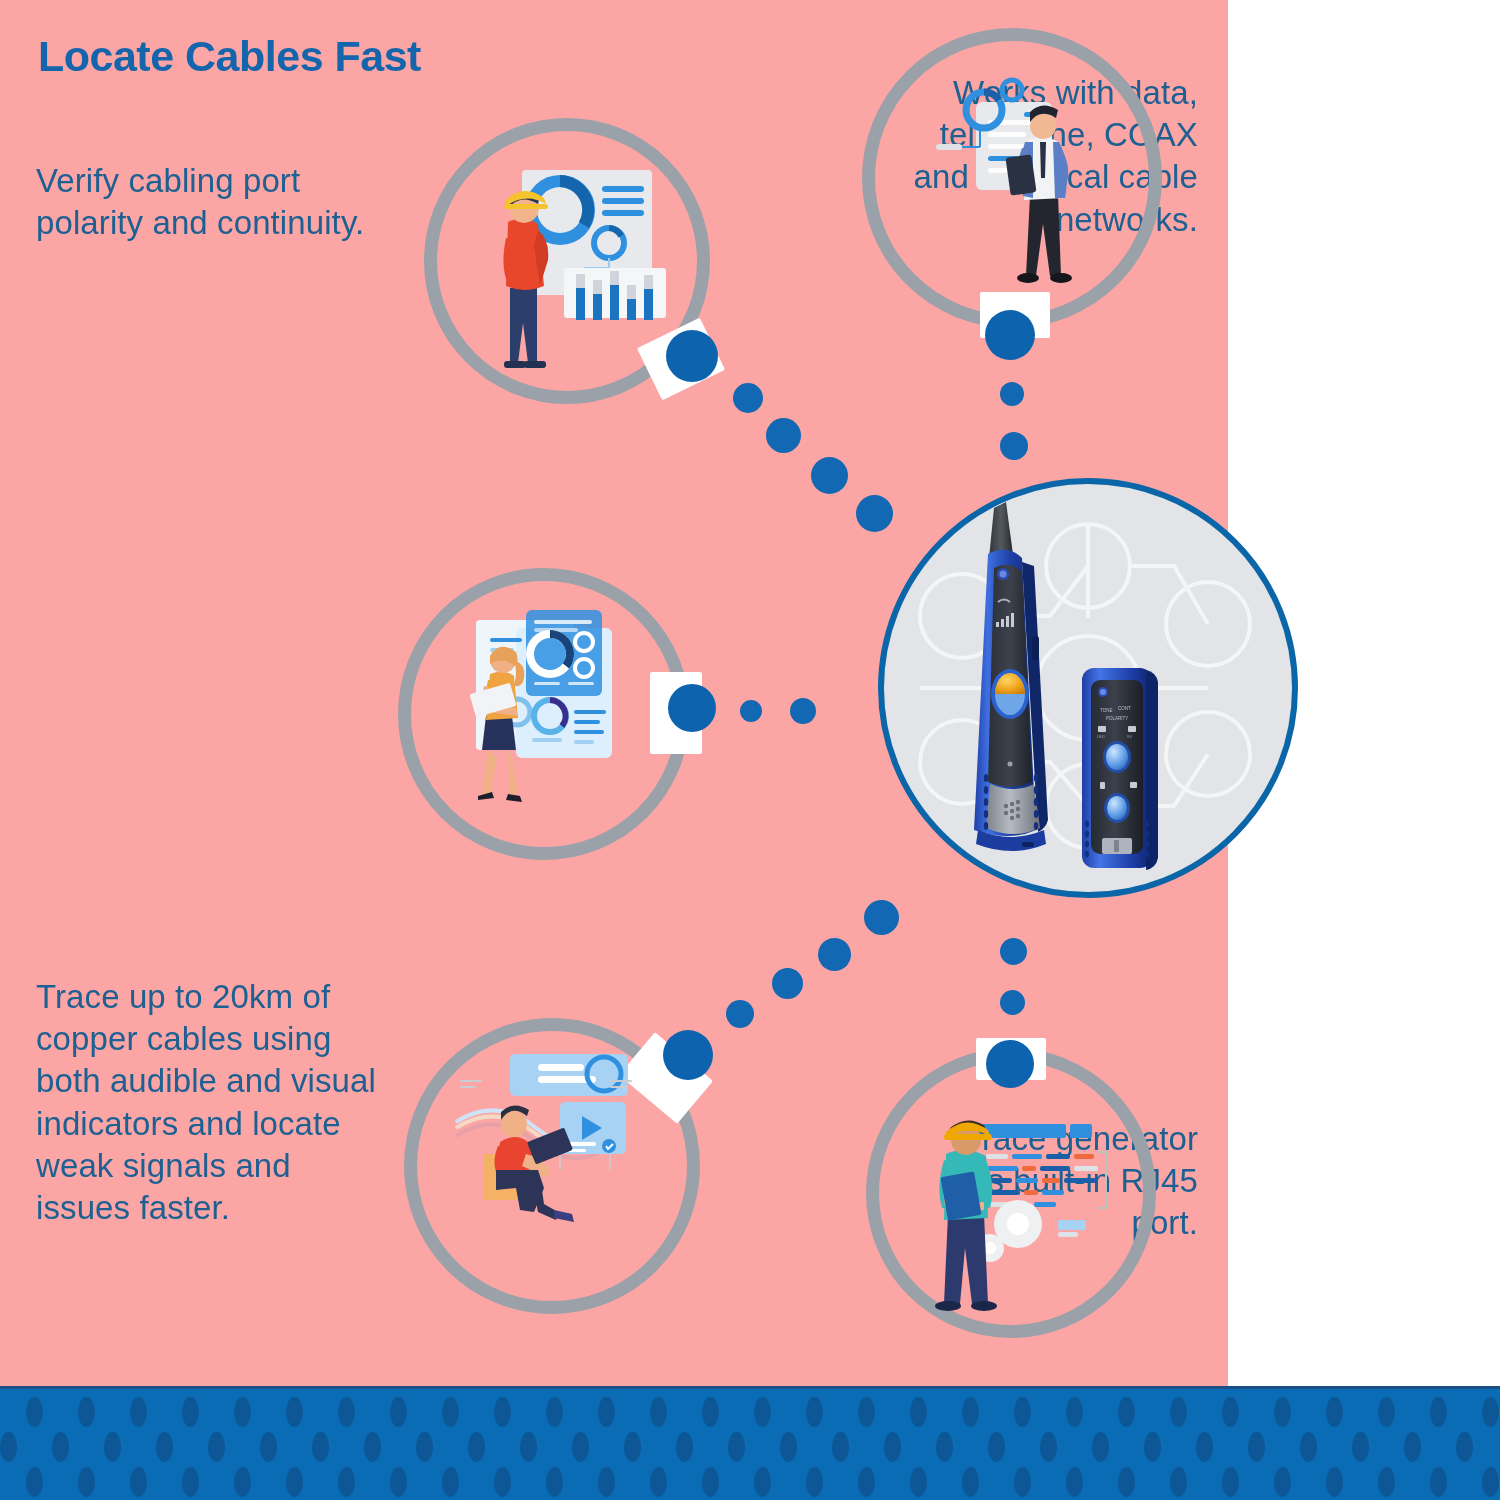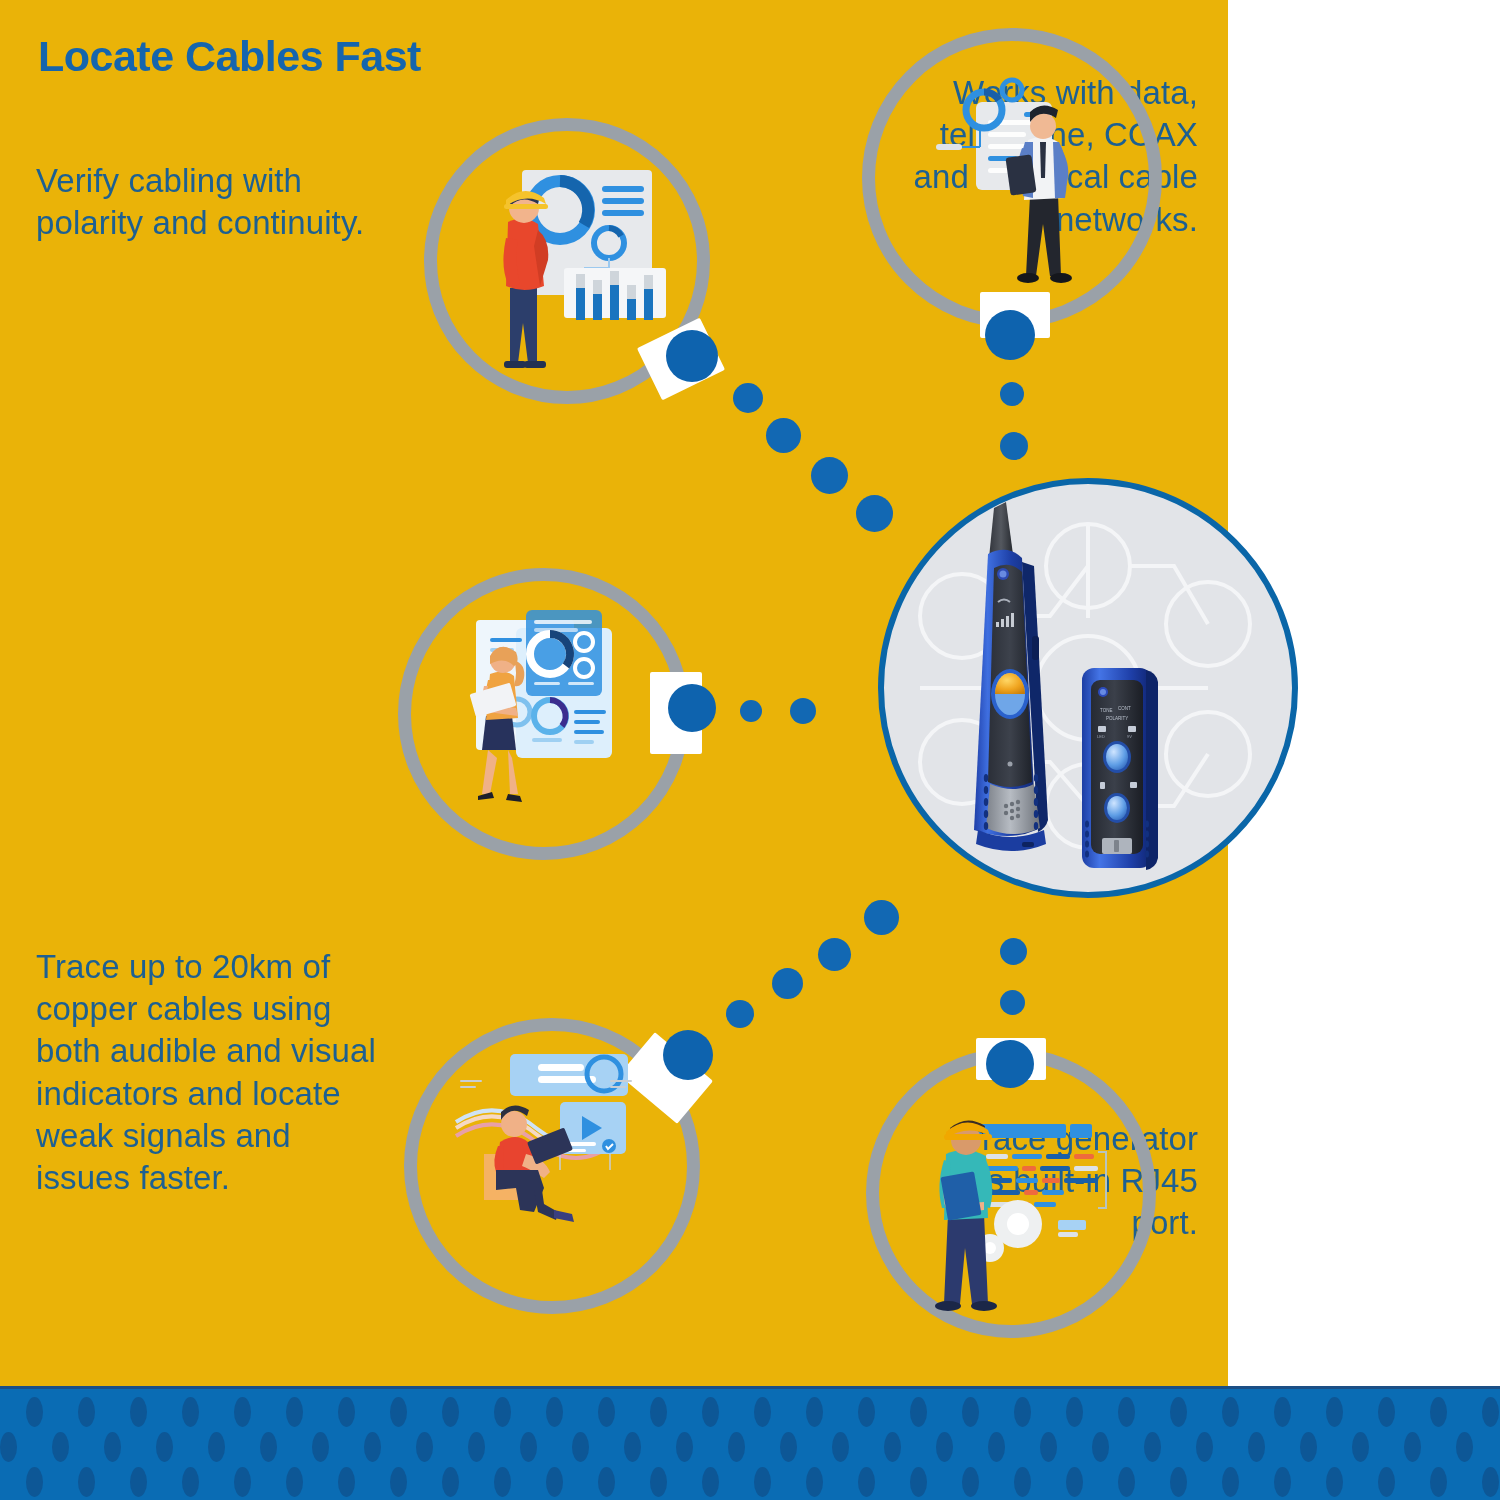--- a/index.html
+++ b/index.html
@@ -2,21 +2,21 @@
 <html><head>
 <meta charset="utf-8">
 <style>
   * { box-sizing: border-box; margin: 0; padding: 0; }
   html, body {
     width: 1500px; height: 1500px;
     background: #ffffff;
     font-family: "Liberation Sans", sans-serif;
     overflow: hidden;
   }
-  #stage { position: relative; width: 1228px; height: 1500px; background: #eab308; }
+  #stage { position: relative; width: 1228px; height: 1500px; background: #fca5a5; }
 
   
   .title {
     position: absolute; left: 38px; top: 32px;
     font-size: 43px; font-weight: bold; letter-spacing: -0.5px;
     color: #1565ad; white-space: nowrap;
   }
 
   
   .blurb {
@@ -26,21 +26,21 @@
     line-height: 1.28;
     font-weight: 400;
     letter-spacing: 0.1px;
   }
   .blurb.left  { text-align: left; }
   .blurb.right { text-align: right; }
 
   #blurb-verify   { left: 36px;  top: 160px; width: 330px; }
   #blurb-works    { right: 30px; top: 72px;  width: 310px; }
   #blurb-battery  { left: 36px;  top: 556px; width: 345px; }
-  #blurb-trace    { left: 36px;  top: 946px; width: 345px; }
+  #blurb-trace    { left: 36px;  top: 976px; width: 345px; }
   #blurb-tone     { right: 30px; top: 1118px; width: 290px; }
 
   
   .ring {
     position: absolute;
     border-radius: 50%;
     background: transparent;
   }
   .ring .arc {
     position: absolute; inset: 0; border-radius: 50%;
@@ -92,21 +92,21 @@
   
   .ill { position: absolute; }
 </style>
 </head>
 <body>
 
 <div id="stage">
 
   <div class="title">Locate Cables Fast</div>
 
-  <div class="blurb left" id="blurb-verify">Verify cabling with polarity and continuity.</div>
+  <div class="blurb left" id="blurb-verify">Verify cabling port polarity and continuity.</div>
   <div class="blurb right" id="blurb-works">Works with data, telephone, COAX and electrical cable networks.</div>
   <div class="blurb left" id="blurb-trace">Trace up to 20km of copper cables using both audible and visual indicators and locate weak signals and issues faster.</div>
   <div class="blurb right" id="blurb-tone">Trace generator has built-in RJ45 port.</div>
 
   <div class="ring" id="circle-verify">
     <div class="arc"></div>
 
     <div class="gapmask" style="right:-6px; bottom:16px; width:70px; height:58px; transform:rotate(-26deg);"></div>
     <svg class="ill" viewBox="0 0 286 286" width="286" height="286">
 

